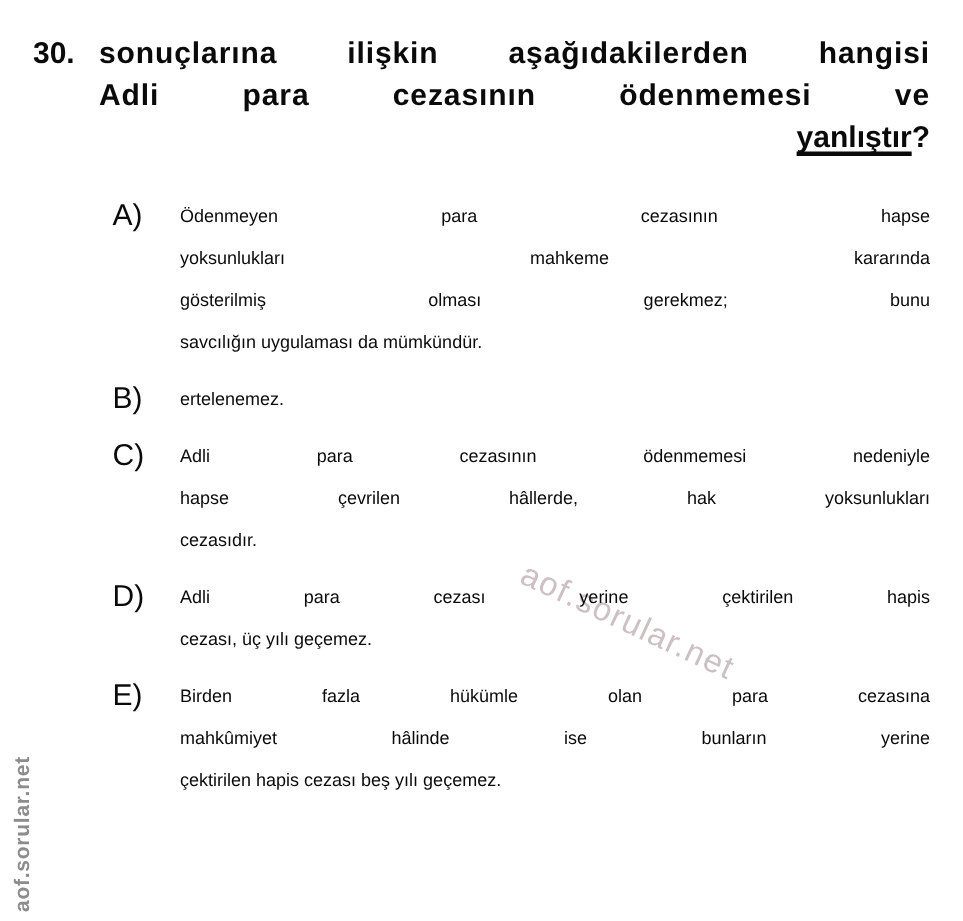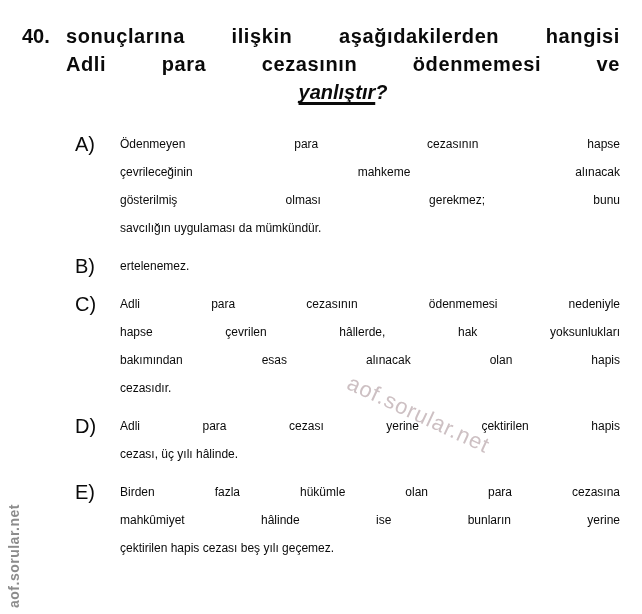--- a/index.html
+++ b/index.html
@@ -29,21 +29,21 @@
     font-weight: bold;
   }
   .q-body {
     width: 554px;
     flex: 0 0 554px;
     font-size: 20px;
     line-height: 28px;
     font-weight: bold;
   }
   .q-body .tline { letter-spacing: 0.6px; }
-  .q-last { text-align: center; font-style: italic; }
+  .q-last { text-align: right; }
   .q-last .u {
     text-decoration: underline;
     text-decoration-thickness: 3px;
     text-underline-offset: 3px;
     text-decoration-skip-ink: none;
   }
 
   
   .tline {
     text-align: justify;
@@ -102,64 +102,63 @@
 </style>
 </head>
 <body>
 
 <div class="page">
 
   <div class="wm-diagonal">aof.sorular.net</div>
   <div class="wm-side">aof.sorular.net</div>
 
   <div class="question-row">
-    <div class="q-num">40.</div>
+    <div class="q-num">30.</div>
     <div class="q-body">
       <div>
           <div class="tline">sonuçlarına ilişkin aşağıdakilerden hangisi</div>
           <div class="tline">Adli para cezasının ödenmemesi ve</div>
         </div>
       <div class="q-last"><span class="u">yanlıştır</span><span>?</span></div>
     </div>
   </div>
 
   <div class="options">
 
     <div class="option">
       <div class="opt-letter">A)</div>
       <div class="opt-text para">
           <div class="tline">Ödenmeyen para cezasının hapse</div>
-          <div class="tline">çevrileceğinin mahkeme alınacak</div>
+          <div class="tline">yoksunlukları mahkeme kararında</div>
           <div class="tline">gösterilmiş olması gerekmez; bunu</div>
           <div class="tline">savcılığın uygulaması da mümkündür.</div>
         </div>
     </div>
 
     <div class="option">
       <div class="opt-letter">B)</div>
       <div class="opt-text para">
           <div class="tline">ertelenemez.</div>
         </div>
     </div>
 
     <div class="option">
       <div class="opt-letter">C)</div>
       <div class="opt-text para">
           <div class="tline">Adli para cezasının ödenmemesi nedeniyle</div>
           <div class="tline">hapse çevrilen hâllerde, hak yoksunlukları</div>
-          <div class="tline">bakımından esas alınacak olan hapis</div>
           <div class="tline">cezasıdır.</div>
         </div>
     </div>
 
     <div class="option">
       <div class="opt-letter">D)</div>
       <div class="opt-text para">
           <div class="tline">Adli para cezası yerine çektirilen hapis</div>
-          <div class="tline">cezası, üç yılı hâlinde.</div>
+          <div class="tline">cezası, üç yılı geçemez.</div>
         </div>
     </div>
 
     <div class="option">
       <div class="opt-letter">E)</div>
       <div class="opt-text para">
           <div class="tline">Birden fazla hükümle olan para cezasına</div>
           <div class="tline">mahkûmiyet hâlinde ise bunların yerine</div>
           <div class="tline">çektirilen hapis cezası beş yılı geçemez.</div>
         </div>

